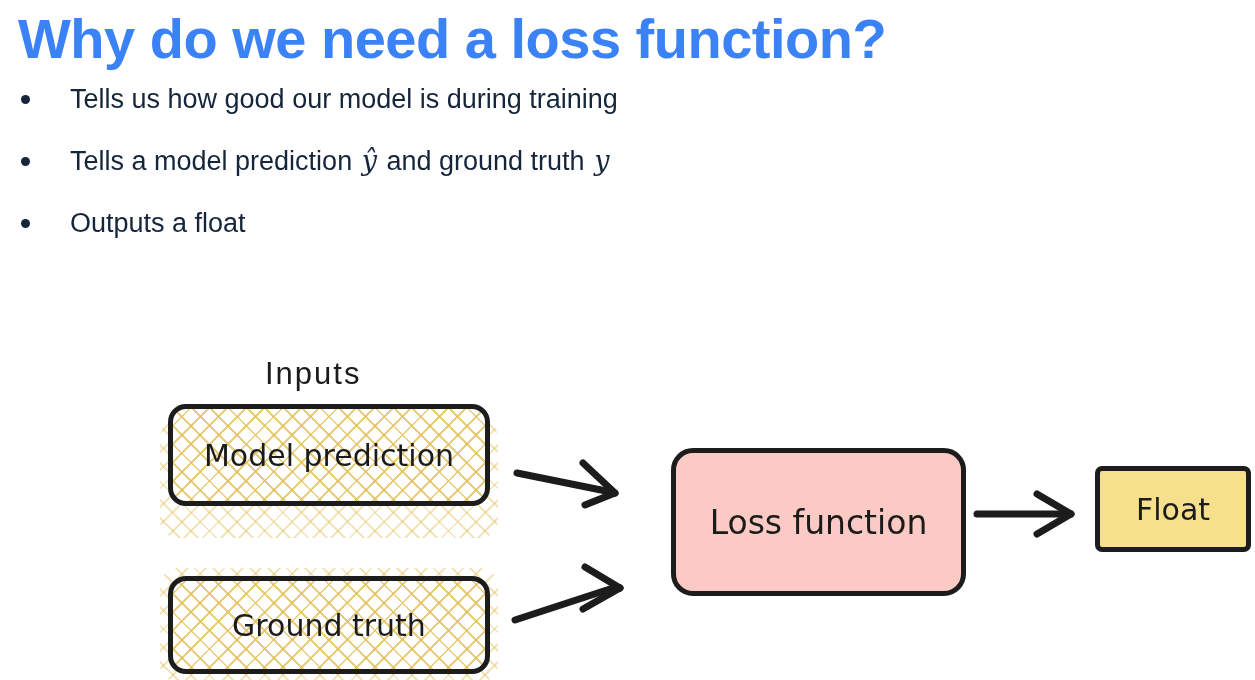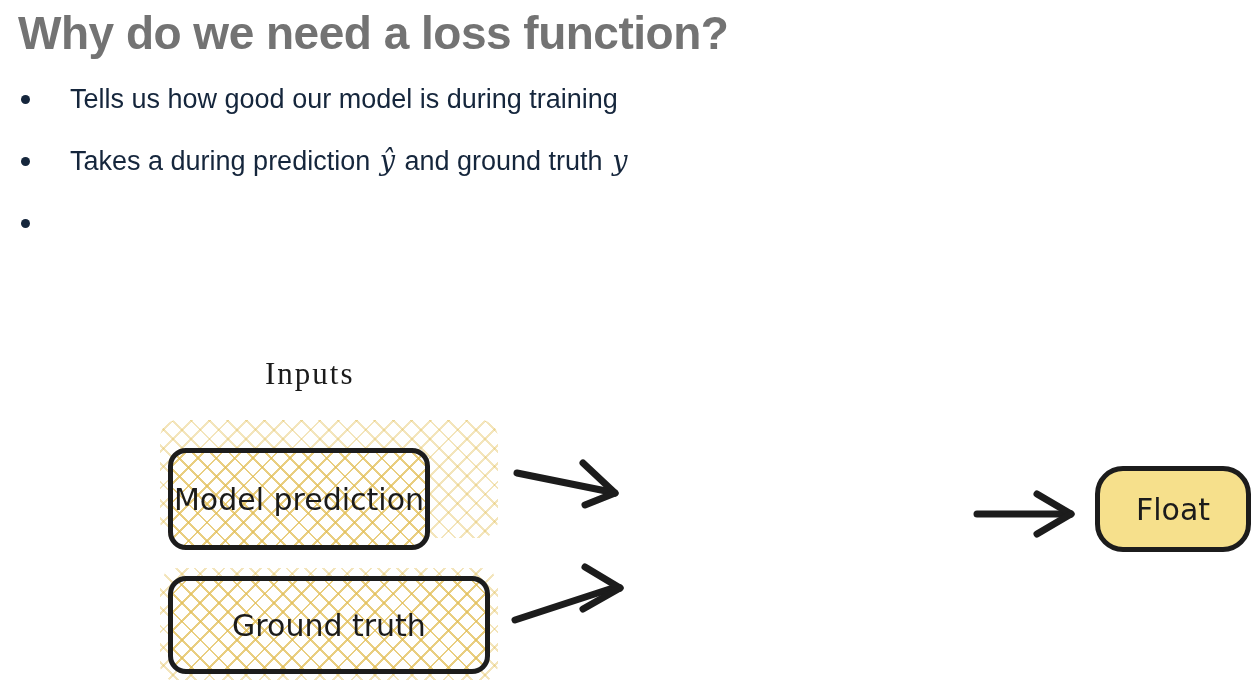--- a/index.html
+++ b/index.html
@@ -14,24 +14,24 @@
     overflow: hidden;
     font-family: "Liberation Sans", sans-serif;
     color: #15263c;
   }
 
   
   #slide-title {
     position: absolute;
     left: 18px;
     top: 6px;
-    font-size: 46px;
+    font-size: 56px;
     font-weight: bold;
     letter-spacing: -0.5px;
-    color: #737373;
+    color: #3b82f6;
     white-space: nowrap;
   }
 
   
   #bullet-list {
     position: absolute;
     left: 18px;
     top: 82px;
     width: 900px;
   }
@@ -66,21 +66,21 @@
   
   #diagram {
     position: absolute;
     left: 0;
     top: 0;
     width: 1255px;
     height: 680px;
   }
   .hand-label {
     position: absolute;
-    font-family: Liberation Serif, serif;
+    font-family: Liberation Sans, sans-serif;
     font-size: 31px;
     color: #1b1b1b;
     letter-spacing: 2px;
     white-space: nowrap;
   }
   #label-inputs { left: 265px; top: 356px; }
   #label-output { left: 1107px; top: 364px; }
 
   
   .node-box {
@@ -113,21 +113,21 @@
       repeating-linear-gradient(45deg,
         rgba(226,190,86,0.40) 0px, rgba(226,190,86,0.40) 2px,
         rgba(0,0,0,0) 2px, rgba(0,0,0,0) 13px),
       repeating-linear-gradient(-45deg,
         rgba(226,190,86,0.40) 0px, rgba(226,190,86,0.40) 2px,
         rgba(0,0,0,0) 2px, rgba(0,0,0,0) 13px);
     z-index: 0;
   }
 
   #box-model-prediction {
-    left: 168px; top: 448px; width: 262px; height: 102px;
+    left: 168px; top: 404px; width: 322px; height: 102px;
     font-size: 30px; z-index: 2;
   }
   #bleed-model-prediction { left: 160px; top: 420px; width: 338px; height: 118px; }
 
   #box-ground-truth {
     left: 168px; top: 576px; width: 322px; height: 98px;
     font-size: 30px; z-index: 2;
   }
   #bleed-ground-truth { left: 160px; top: 568px; width: 338px; height: 114px; }
 
@@ -135,21 +135,21 @@
     left: 671px; top: 448px; width: 295px; height: 148px;
     background: #fbcac4;
     font-size: 33px;
     border-radius: 22px;
   }
 
   #box-float {
     left: 1095px; top: 466px; width: 156px; height: 86px;
     background: #f6e08c;
     font-size: 30px;
-    border-radius: 28px;
+    border-radius: 7px;
   }
 
   
   .arrow-svg { position: absolute; overflow: visible; }
   #arrow-prediction-to-loss { left: 515px; top: 455px; }
   #arrow-groundtruth-to-loss { left: 513px; top: 565px; }
   #arrow-loss-to-float { left: 975px; top: 490px; }
 </style>
 </head>
 <body>
@@ -158,40 +158,42 @@
 
 <div id="bullet-list">
 
   <div class="bullet-row">
     <span class="bullet-dot"></span>
     <span class="bullet-text"><span>Tells us how good our model is during training</span></span>
   </div>
 
   <div class="bullet-row">
     <span class="bullet-dot"></span>
-    <span class="bullet-text"><span>Takes a during </span><b>prediction</b><span> </span><span class="mathvar">ŷ</span><span> and </span><b>ground truth</b><span> </span><span class="mathvar">y</span></span>
+    <span class="bullet-text"><span>Tells a model </span><b>prediction</b><span> </span><span class="mathvar">ŷ</span><span> and </span><b>ground truth</b><span> </span><span class="mathvar">y</span></span>
   </div>
 
   <div class="bullet-row">
     <span class="bullet-dot"></span>
+    <span class="bullet-text"><span>Outputs a float</span></span>
   </div>
 
 </div>
 
 <div id="diagram">
 
   <div class="hand-label" id="label-inputs">Inputs</div>
 
 
   <div class="hatch-bleed" id="bleed-model-prediction"></div>
   <div class="node-box hatch" id="box-model-prediction">Model prediction</div>
 
   <div class="hatch-bleed" id="bleed-ground-truth"></div>
   <div class="node-box hatch" id="box-ground-truth">Ground truth</div>
 
+  <div class="node-box" id="box-loss-function">Loss function</div>
 
   <div class="node-box" id="box-float">Float</div>
 
   <svg class="arrow-svg" id="arrow-prediction-to-loss" width="110" height="60">
     <g stroke="#1c1c1c" stroke-width="7" stroke-linecap="round" fill="none">
       <path d="M 2 18 L 96 37"></path>
       <path d="M 68 8 L 100 38"></path>
       <path d="M 70 50 L 100 38"></path>
     </g>
   </svg>

